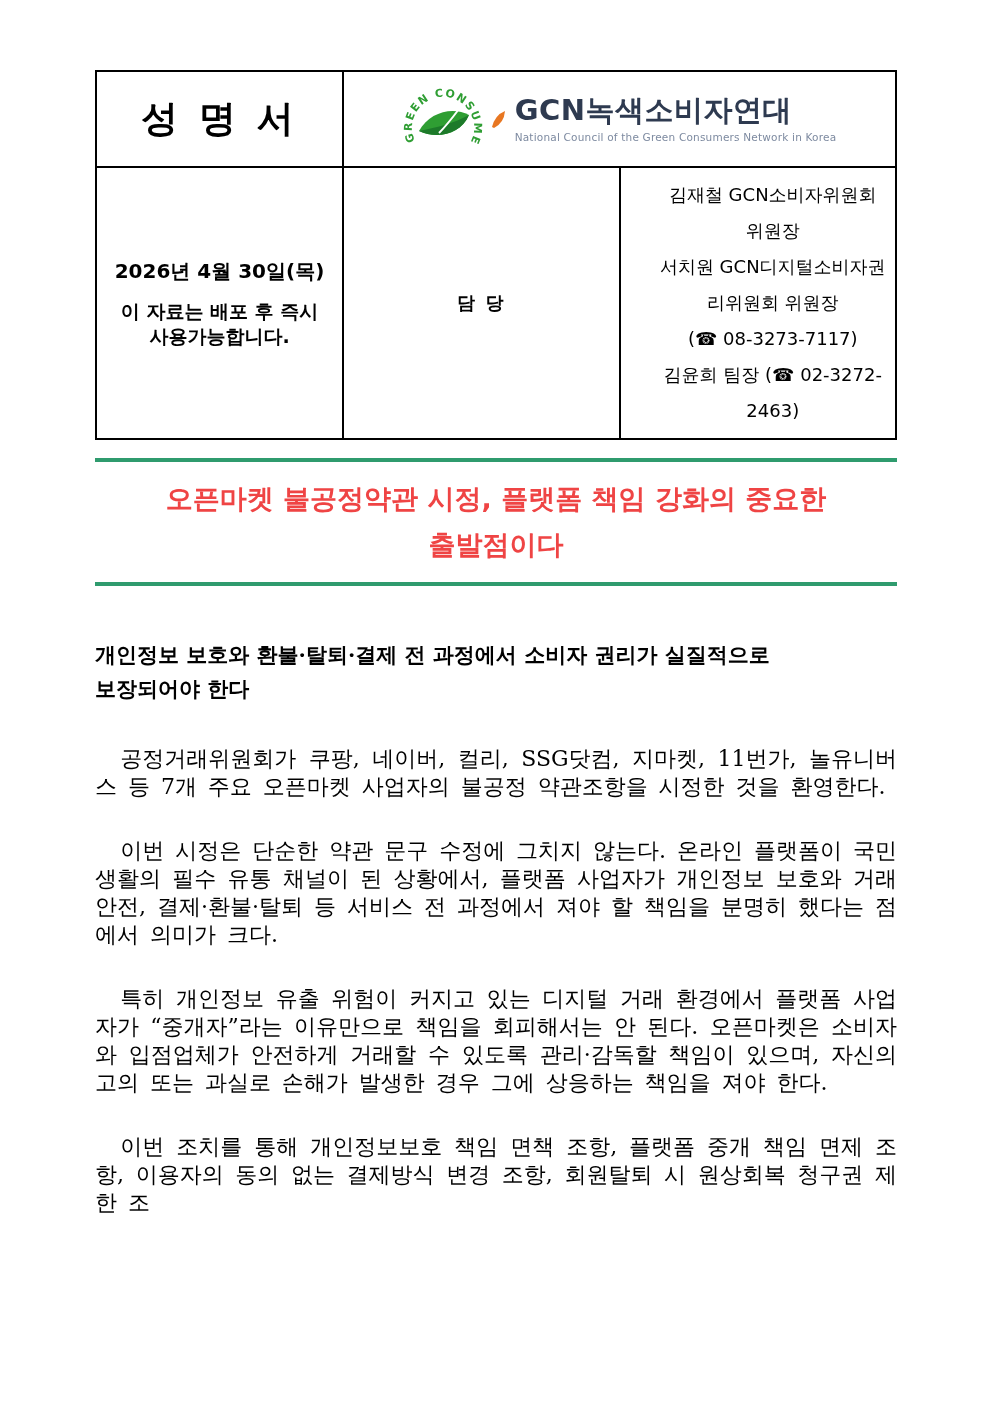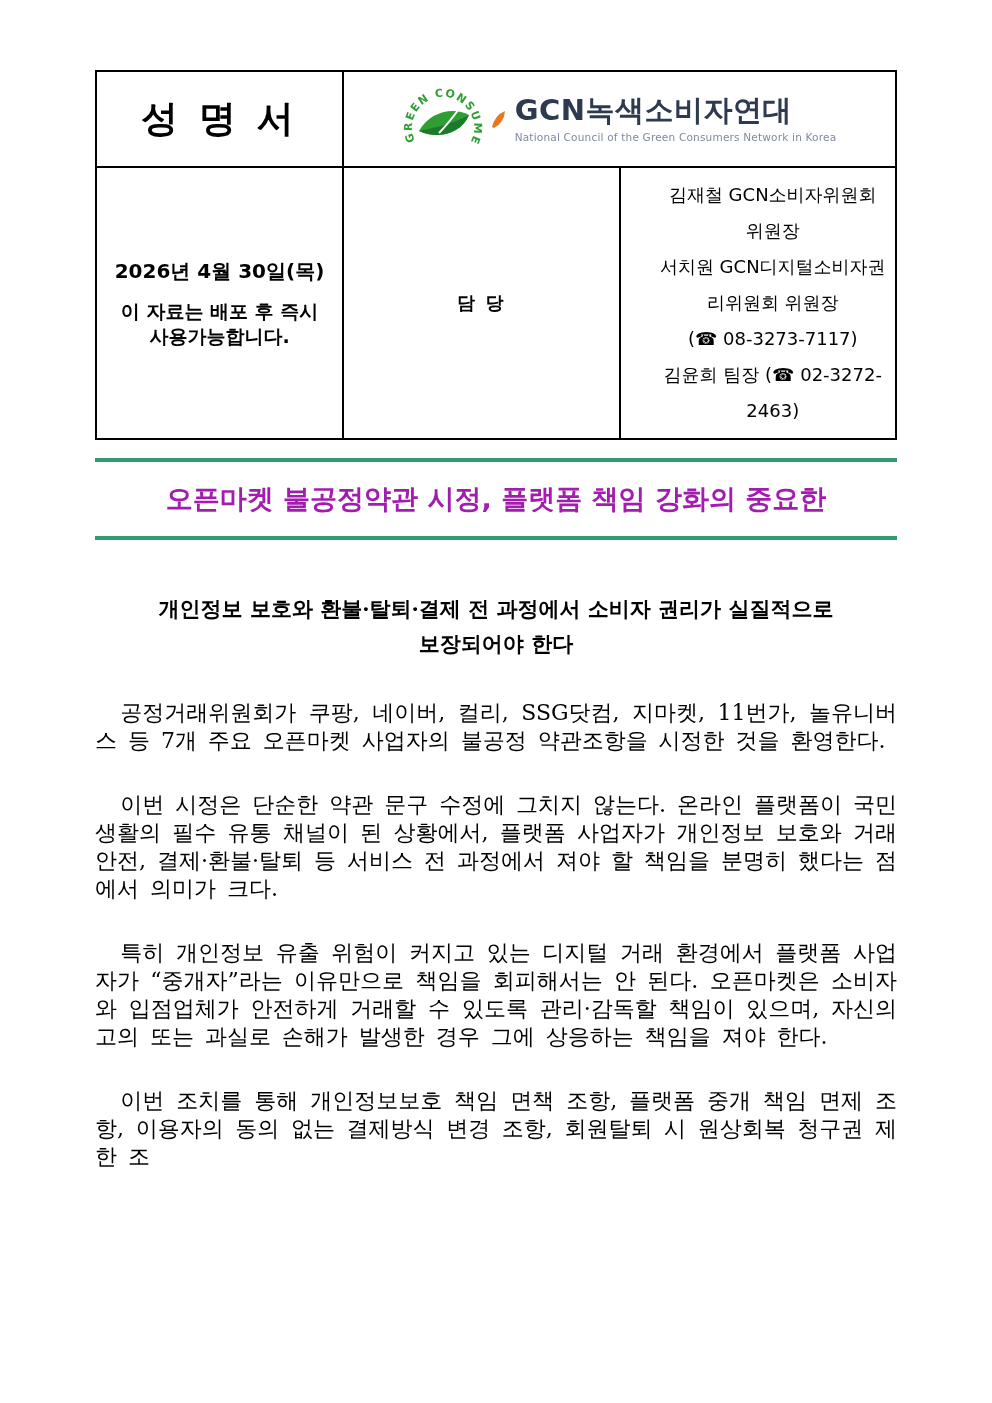--- a/index.html
+++ b/index.html
@@ -42,27 +42,27 @@
   .contact-label { font-size: 18px; font-weight: 600; letter-spacing: 2px; }
   .contacts { padding: 8px 8px; margin-left: 30px; }
   .contact-line { font-size: 18px; font-weight: 500; line-height: 2.0; }
 
   
   .title-block { margin-top: 18px; }
   .rule { height: 4px; width: 100%; }
   .main-title {
     margin: 14px 0; text-align: center;
     font-family: "DejaVu Sans", "Liberation Sans", sans-serif;
-    font-size: 27px; font-weight: bold; line-height: 1.7; color: #a21caf;
+    font-size: 27px; font-weight: bold; line-height: 1.7; color: #ef4444;
   }
   .main-title span { display: block; }
 
   
   .subtitle {
-    margin-top: 52px; text-align: center;
+    margin-top: 52px; 
     font-size: 21px; font-weight: bold; line-height: 1.65;
   }
   .subtitle span { display: block; }
 
   
   .body-text { margin-top: 38px; }
   .para {
     font-size: 22px; line-height: 28px;
     text-align: justify; text-indent: 1.15em;
     word-spacing: 0.18em;
@@ -123,20 +123,21 @@
             </div>
       </td>
     </tr>
   </tbody>
     </table>
 
   <div class="title-block">
     <div class="rule" style="background: rgb(47, 155, 110);"></div>
     <h1 class="main-title">
       <span>오픈마켓 불공정약관 시정, 플랫폼 책임 강화의 중요한</span>
+      <span>출발점이다</span>
     </h1>
     <div class="rule" style="background: rgb(47, 155, 110);"></div>
   </div>
 
   <div class="subtitle">
     <span>개인정보 보호와 환불·탈퇴·결제 전 과정에서 소비자 권리가 실질적으로</span>
     <span>보장되어야 한다</span>
   </div>
 
   <div class="body-text">

